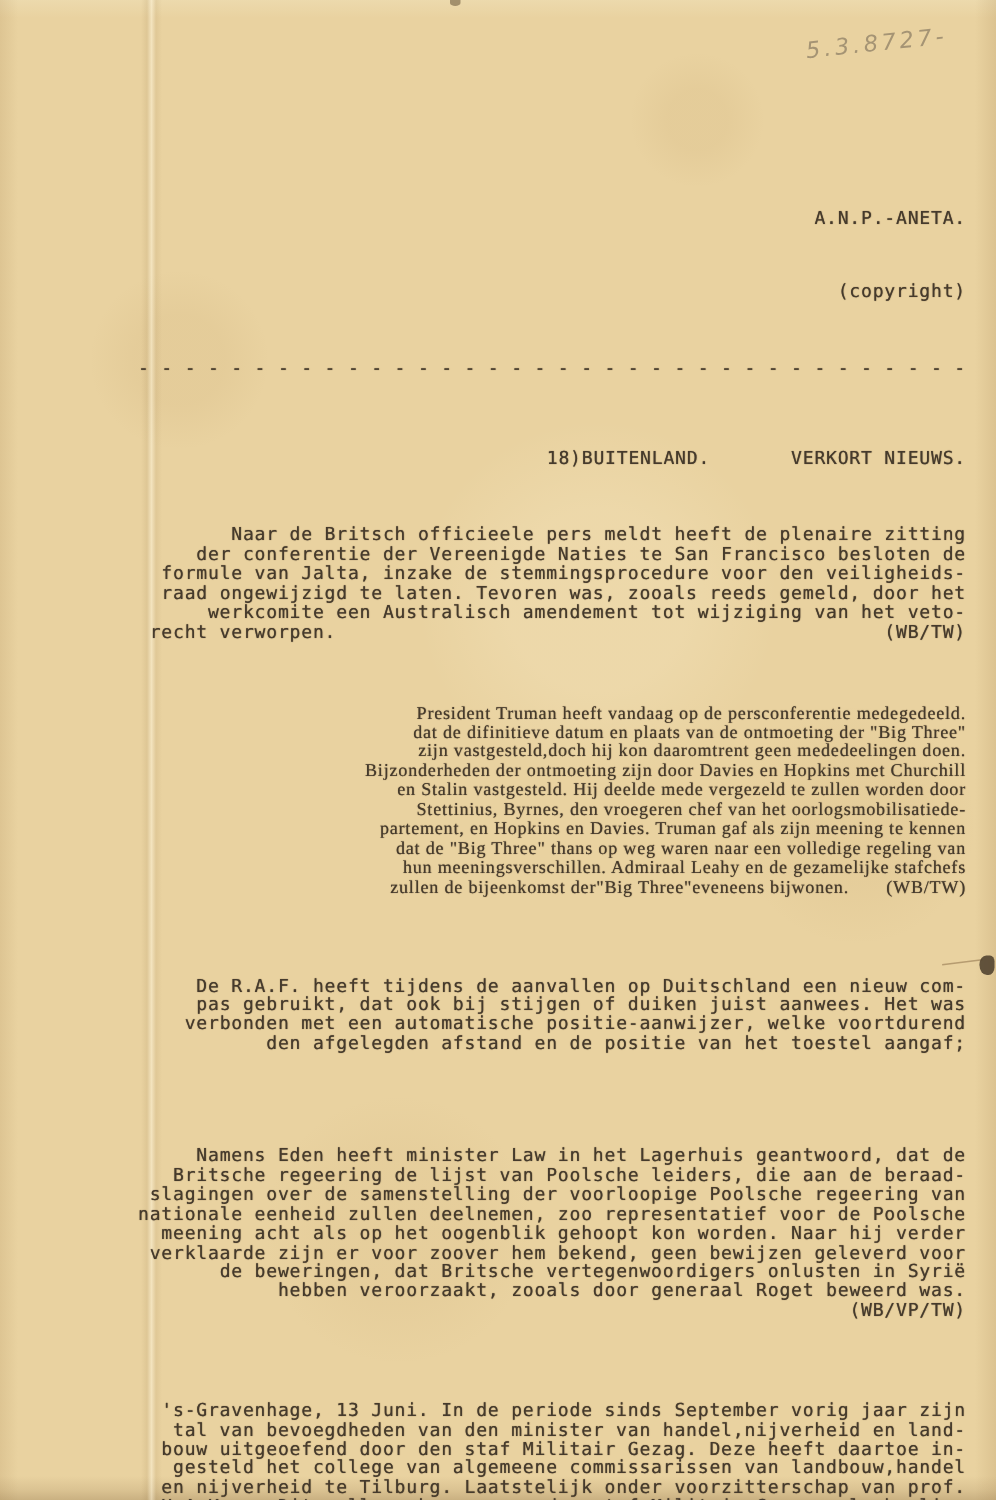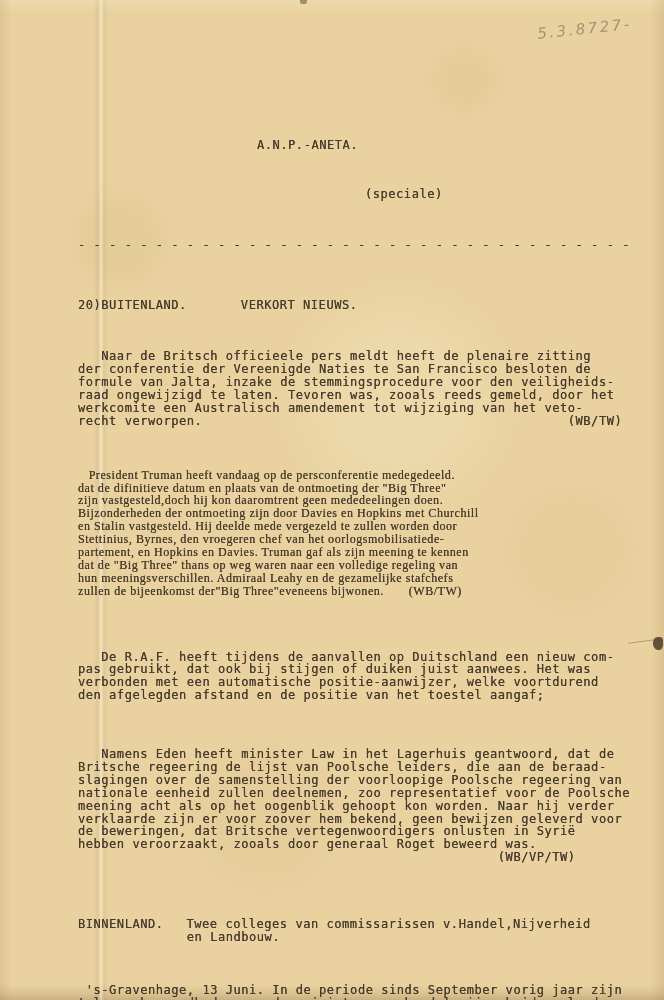--- a/index.html
+++ b/index.html
@@ -27,29 +27,29 @@
       
       linear-gradient(0deg, rgba(120,90,50,.28), rgba(120,90,50,.12) 7px, transparent 16px);
   }
   .doc{
     position:absolute;left:78px;top:100px;width:566px;
     white-space:pre;
     font-size:12px;line-height:12.9px;letter-spacing:.55px;
     color:#453a2c;
     text-shadow:0 0 .6px rgba(70,55,35,.7), .3px .3px .5px rgba(70,55,35,.25);
   }
-  .line,.para{white-space:pre;}
+  .line,.para{white-space:pre;text-align:right;}
   .agency{padding-left:179px;}
   .copyright{margin-top:11px;padding-left:287px;}
   .separator{margin-top:12px;letter-spacing:.55px;}
   .section-line{margin-top:8px;}
   .p1{}
   .p2{margin-top:15px;font-family:Liberation Serif, serif;}
   .p3{margin-top:27px;}
-  .p4{margin-top:20px;}
+  .p4{margin-top:36px;}
   .section-line2{margin-top:15px;}
   .pb1{margin-top:2px;}
   .u{text-decoration-thickness:1.3px;text-underline-offset:2.5px;}
   .headline{margin-left:54px;margin-top:36px;}
   .headline2{margin-left:23px;}
   
   .pencil-note{
     position:absolute;left:537px;top:18px;width:130px;
     font-family:"DejaVu Sans",sans-serif;font-style:italic;
     font-size:15px;letter-spacing:2.5px;
@@ -74,24 +74,24 @@
 </head>
 <body>
 
 <div class="paper">
 
   <div class="pencil-note">5.3.8727-</div>
 
   <div class="doc">
 
     <div class="line agency">A.N.P.-ANETA.</div>
-    <div class="line copyright">(speciale)</div>
+    <div class="line copyright">(copyright)</div>
     <div class="line separator">- - - - - - - - - - - - - - - - - - - - - - - - - - - - - - - - - - - -</div>
 
-    <div class="line section-line"><span>20)</span><span class="u">BUITENLAND.</span><span class="headline">VERKORT NIEUWS.</span></div>
+    <div class="line section-line"><span>18)</span><span class="u">BUITENLAND.</span><span class="headline">VERKORT NIEUWS.</span></div>
 
     <div class="para p1">   Naar de Britsch officieele pers meldt heeft de plenaire zitting
 der conferentie der Vereenigde Naties te San Francisco besloten de
 formule van Jalta, inzake de stemmingsprocedure voor den veiligheids-
 raad ongewijzigd te laten. Tevoren was, zooals reeds gemeld, door het
 werkcomite een Australisch amendement tot wijziging van het veto-
 recht verworpen.                                               (WB/TW)</div>
     <div class="para p2">   President Truman heeft vandaag op de persconferentie medegedeeld.
 dat de difinitieve datum en plaats van de ontmoeting der "Big Three"
 zijn vastgesteld,doch hij kon daaromtrent geen mededeelingen doen.
@@ -109,22 +109,20 @@
     <div class="para p4">   Namens Eden heeft minister Law in het Lagerhuis geantwoord, dat de
 Britsche regeering de lijst van Poolsche leiders, die aan de beraad-
 slagingen over de samenstelling der voorloopige Poolsche regeering van
 nationale eenheid zullen deelnemen, zoo representatief voor de Poolsche
 meening acht als op het oogenblik gehoopt kon worden. Naar hij verder
 verklaarde zijn er voor zoover hem bekend, geen bewijzen geleverd voor
 de beweringen, dat Britsche vertegenwoordigers onlusten in Syrië
 hebben veroorzaakt, zooals door generaal Roget beweerd was.
                                                       (WB/VP/TW)</div>
 
-    <div class="line section-line2"><span class="u">BINNENLAND.</span><span class="headline2">Twee colleges van commissarissen v.Handel,Nijverheid
-              en Landbouw.</span></div>
 
     <div class="para pb1"> 's-Gravenhage, 13 Juni. In de periode sinds September vorig jaar zijn
 tal van bevoegdheden van den minister van handel,nijverheid en land-
 bouw uitgeoefend door den staf Militair Gezag. Deze heeft daartoe in-
 gesteld het college van algemeene commissarissen van landbouw,handel
 en nijverheid te Tilburg. Laatstelijk onder voorzitterschap van prof.
 H.A.Kaag. Dit college kon namens den staf Militair Gezag vele beslis-
 singen op economisch gebied nemen. Nu het geheele land bevrijd is,en
 de minister van handel,nijverheid en landbouw weer in Den Haag zetelt,
 kan het centrale departement in Den Haag weer normaal functionneeren.

